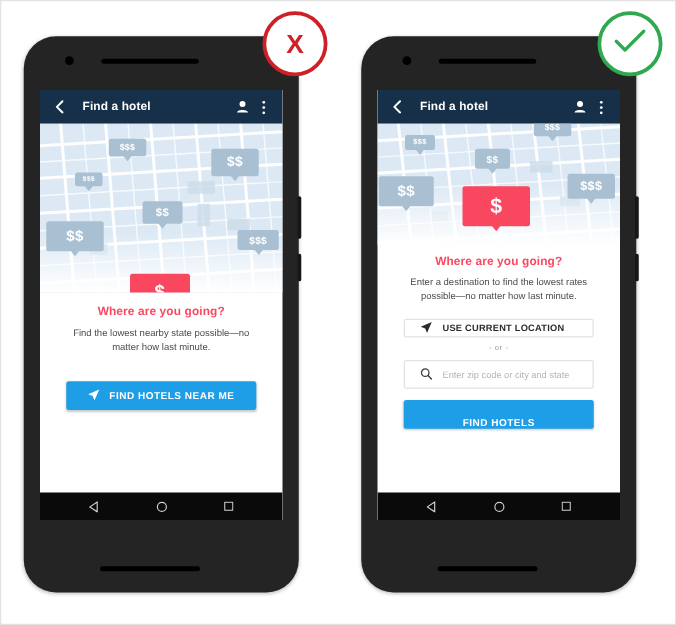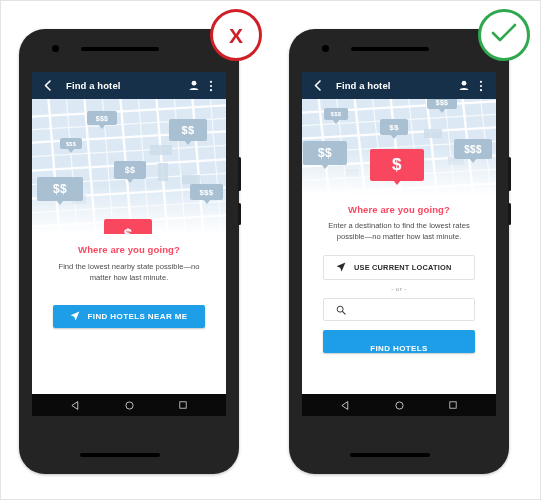--- a/index.html
+++ b/index.html
@@ -169,21 +169,21 @@
     gap: 7px;
     font-size: 8px;
     font-weight: bold;
     letter-spacing: 0.4px;
     box-shadow: 0 1px 2px rgba(0,0,0,0.22);
     cursor: pointer;
   }
   .btn-outline {
     background: #ffffff;
     border: 1px solid #e2e2e2;
-    height: 25px;
+    height: 15px;
     border-radius: 2px;
     display: flex;
     align-items: center;
     gap: 8px;
     padding-left: 12px;
     font-size: 7.4px;
     font-weight: bold;
     color: #2b2b2b;
     letter-spacing: 0.2px;
     cursor: pointer;
@@ -452,20 +452,21 @@
 
         <div class="or-sep" style="margin:6px 0;">- or -</div>
 
         <div class="field">
           <span>
             <svg width="10" height="10" viewBox="0 0 12 12">
                 <circle cx="5" cy="5" r="3.6" fill="none" stroke="#3a3a3a" stroke-width="1.2"></circle>
                 <path d="M7.7 7.7 L11 11" stroke="#3a3a3a" stroke-width="1.3" stroke-linecap="round"></path>
               </svg>
           </span>
+          <input type="text" placeholder="Enter zip code or city and state" style="">
         </div>
 
         <div class="btn-primary" style="margin-top:9px;align-items:flex-end;">
           <span>FIND HOTELS</span>
         </div>
       </div>
 
       <div class="navbar">
         <div class="nb">
           <svg width="9" height="9" viewBox="0 0 10 10">

